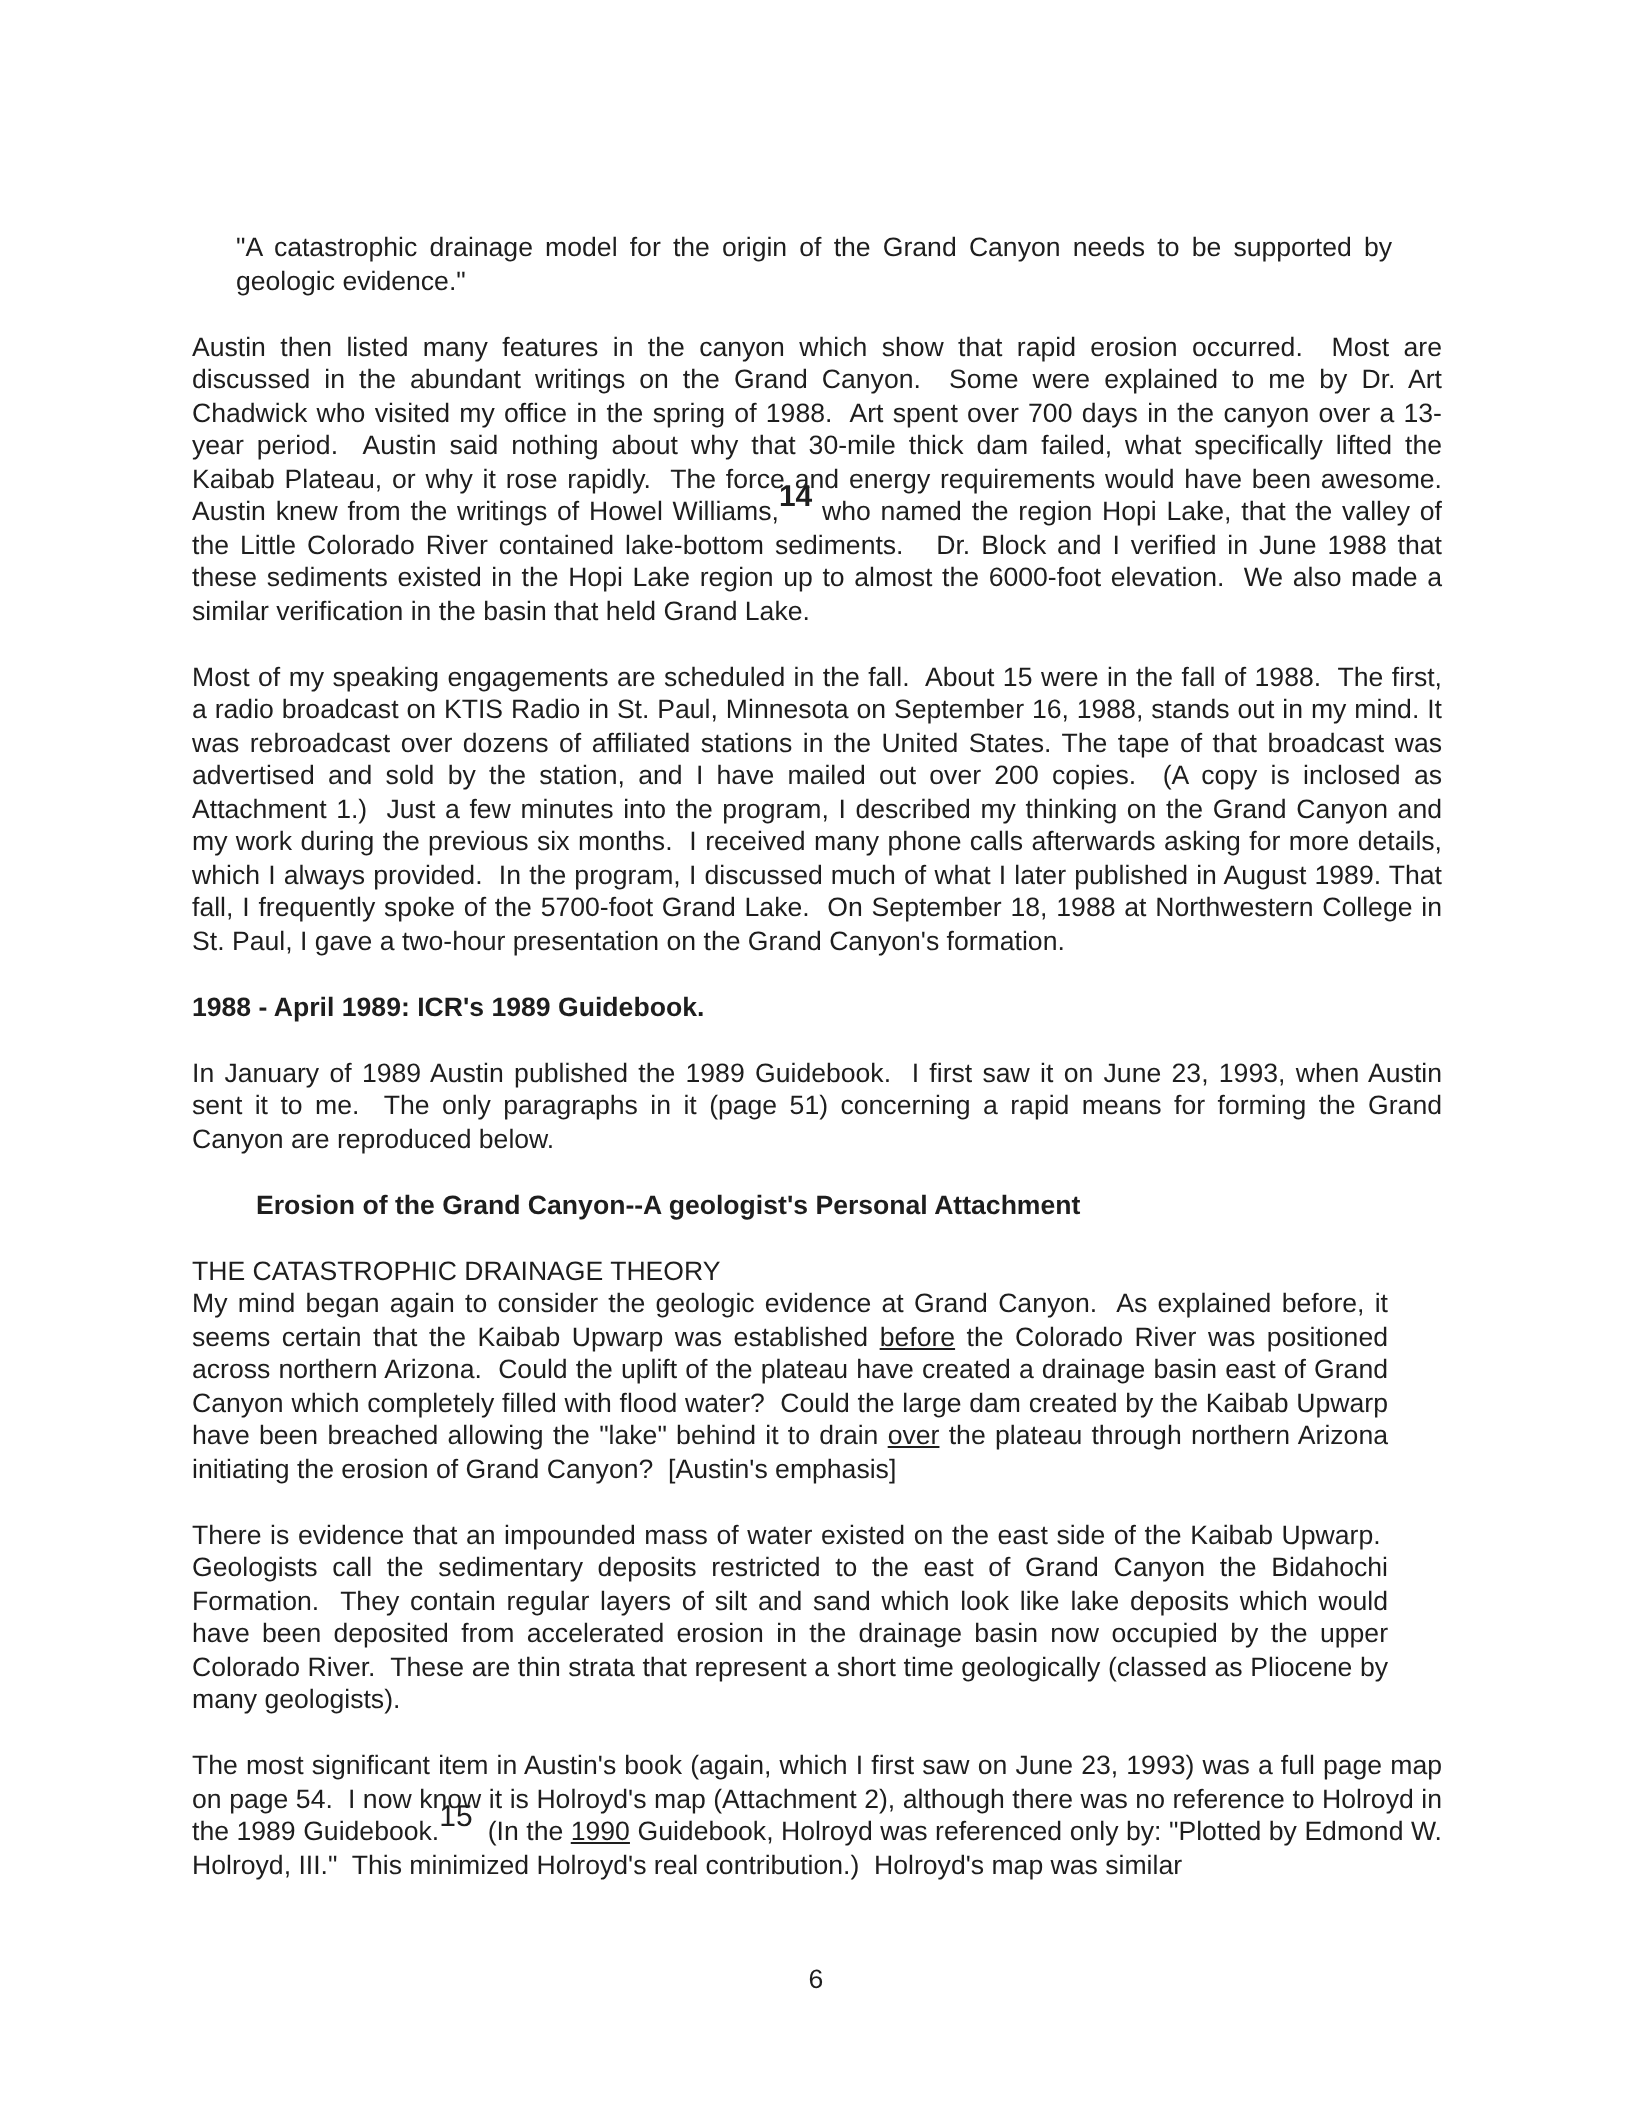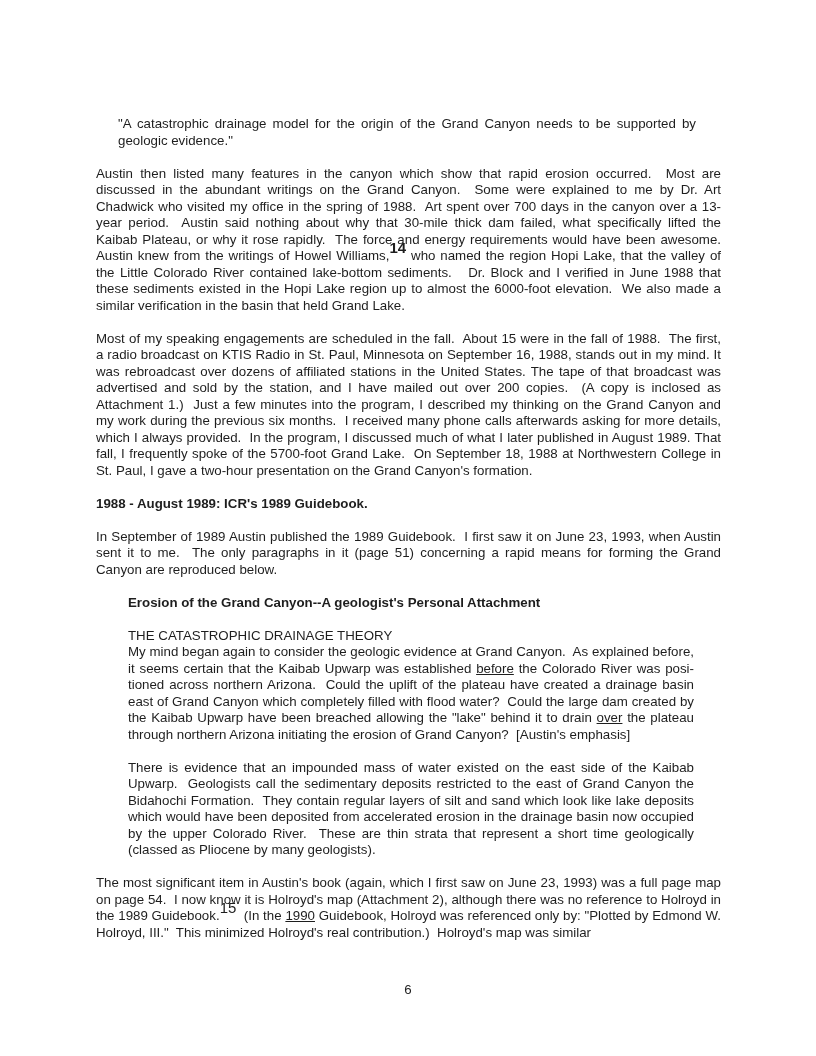--- a/index.html
+++ b/index.html
@@ -26,21 +26,20 @@
   }
   .blk {
     margin: 0 0 16.5px 0;
     text-align: justify;
   }
   .blk.quote1 {
     margin-left: 22px;
     margin-right: 25px;
   }
   .blk.quote2 {
-    margin-left: 32px;
     margin-right: 27px;
   }
   .blk.heading {
     font-weight: bold;
     text-align: left;
   }
   .blk.subheading {
     font-weight: bold;
     text-align: left;
     margin-left: 32px;
@@ -71,22 +70,22 @@
   }
 </style>
 </head>
 <body>
 
 <div class="page">
   <div class="doc-body" id="doc-body">
       <p class="blk quote1"><span>"A catastrophic drainage model for the origin of the Grand Canyon needs to be supported by geologic evidence."</span></p>
       <p class="blk paragraph"><span>Austin then listed many features in the canyon which show that rapid erosion occurred.&nbsp; Most are discussed in the abundant writings on the Grand Canyon.&nbsp; Some were explained to me by Dr. Art Chadwick who visited my office in the spring of 1988.&nbsp; Art spent over 700 days in the canyon over a 13-year period.&nbsp; Austin said nothing about why that 30-mile thick dam failed, what specifically lifted the Kaibab Plateau, or why it rose rapidly.&nbsp; The force and energy requirements would have been awesome. Austin knew from the writings of Howel Williams,</span><sup class="seg-sup seg-b">14</sup><span> who named the region Hopi Lake, that the valley of the Little Colorado River contained lake-bottom sediments.&nbsp;&nbsp; Dr. Block and I verified in June 1988 that these sediments existed in the Hopi Lake region up to almost the 6000-foot elevation.&nbsp; We also made a similar verification in the basin that held Grand Lake.</span></p>
       <p class="blk paragraph"><span>Most of my speaking engagements are scheduled in the fall.&nbsp; About 15 were in the fall of 1988.&nbsp; The first, a radio broadcast on KTIS Radio in St. Paul, Minnesota on September 16, 1988, stands out in my mind. It was rebroadcast over dozens of affiliated stations in the United States. The tape of that broadcast was advertised and sold by the station, and I have mailed out over 200 copies.&nbsp; (A copy is inclosed as Attachment 1.)&nbsp; Just a few minutes into the program, I described my thinking on the Grand Canyon and my work during the previous six months.&nbsp; I received many phone calls afterwards asking for more details, which I always provided.&nbsp; In the program, I discussed much of what I later published in August 1989. That fall, I frequently spoke of the 5700-foot Grand Lake.&nbsp; On September 18, 1988 at Northwestern College in St. Paul, I gave a two-hour presentation on the Grand Canyon's formation.</span></p>
-      <p class="blk heading"><span class="seg-b">1988 - August 1989: ICR's </span><span class="seg-b seg-i">1989 Guidebook</span><span class="seg-b">.</span></p>
-      <p class="blk paragraph"><span>In September of 1989 Austin published the </span><span class="seg-i">1989 Guidebook</span><span>.&nbsp; I first saw it on June 23, 1993, when Austin sent it to me.&nbsp; The only paragraphs in it (page 51) concerning a rapid means for forming the Grand Canyon are reproduced below.</span></p>
+      <p class="blk heading"><span class="seg-b">1988 - April 1989: ICR's </span><span class="seg-b seg-i">1989 Guidebook</span><span class="seg-b">.</span></p>
+      <p class="blk paragraph"><span>In January of 1989 Austin published the </span><span class="seg-i">1989 Guidebook</span><span>.&nbsp; I first saw it on June 23, 1993, when Austin sent it to me.&nbsp; The only paragraphs in it (page 51) concerning a rapid means for forming the Grand Canyon are reproduced below.</span></p>
       <p class="blk subheading"><span>Erosion of the Grand Canyon--A geologist's Personal Attachment</span></p>
       <p class="blk quote-line quote2"><span>THE CATASTROPHIC DRAINAGE THEORY</span></p>
       <p class="blk quote2"><span>My mind began again to consider the geologic evidence at Grand Canyon.&nbsp; As explained before, it seems certain that the Kaibab Upwarp was established </span><span class="seg-u">before</span><span> the Colorado River was posi­tioned across northern Arizona.&nbsp; Could the uplift of the plateau have created a drainage basin east of Grand Canyon which completely filled with flood water?&nbsp; Could the large dam created by the Kaibab Upwarp have been breached allowing the "lake" behind it to drain </span><span class="seg-u">over</span><span> the plateau through northern Arizona initiating the erosion of Grand Canyon?&nbsp; [Austin's emphasis]</span></p>
       <p class="blk quote2"><span>There is evidence that an impounded mass of water existed on the east side of the Kaibab Upwarp.&nbsp; Geologists call the sedimentary deposits restricted to the east of Grand Canyon the Bidahochi Formation.&nbsp; They contain regular layers of silt and sand which look like lake deposits which would have been deposited from accelerated erosion in the drainage basin now occupied by the upper Colorado River.&nbsp; These are thin strata that represent a short time geologically (classed as Pliocene by many geologists).</span></p>
       <p class="blk paragraph"><span>The most significant item in Austin's book (again, which I first saw on June 23, 1993) was a full page map on page 54.&nbsp; I now know it is Holroyd's map (Attachment 2), although there was no reference to Holroyd in the </span><span class="seg-i">1989 Guidebook</span><span>.</span><sup class="seg-sup">15</sup><span>&nbsp; (In the </span><span class="seg-i seg-u">1990</span><span class="seg-i"> </span><span class="seg-i">Guidebook</span><span>, Holroyd was referenced only by: "Plotted by Edmond W. Holroyd, III."&nbsp; This minimized Holroyd's real contribution.)&nbsp; Holroyd's map was similar</span></p>
     </div>
   <div class="footer">6</div>
 </div>
 
 </body></html>

